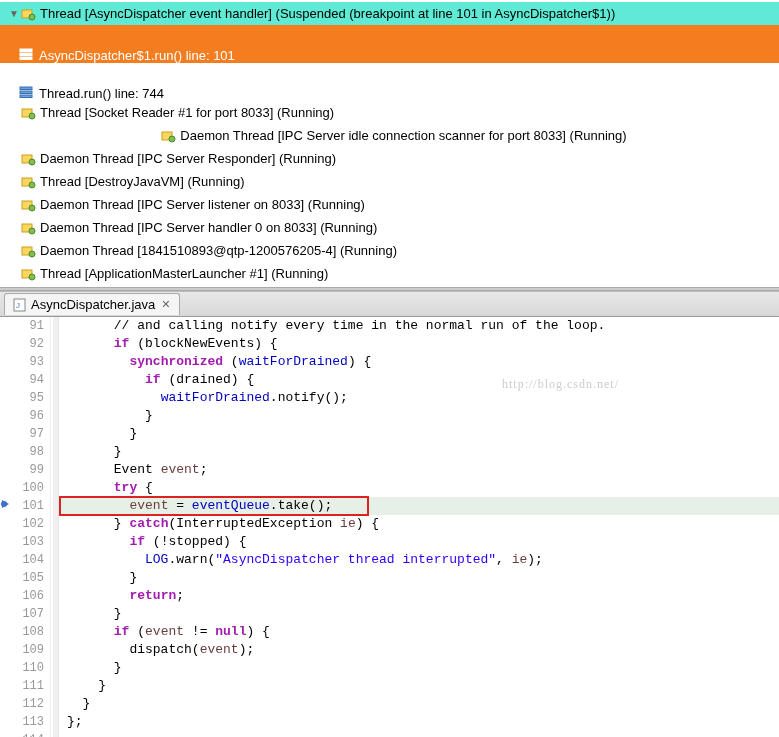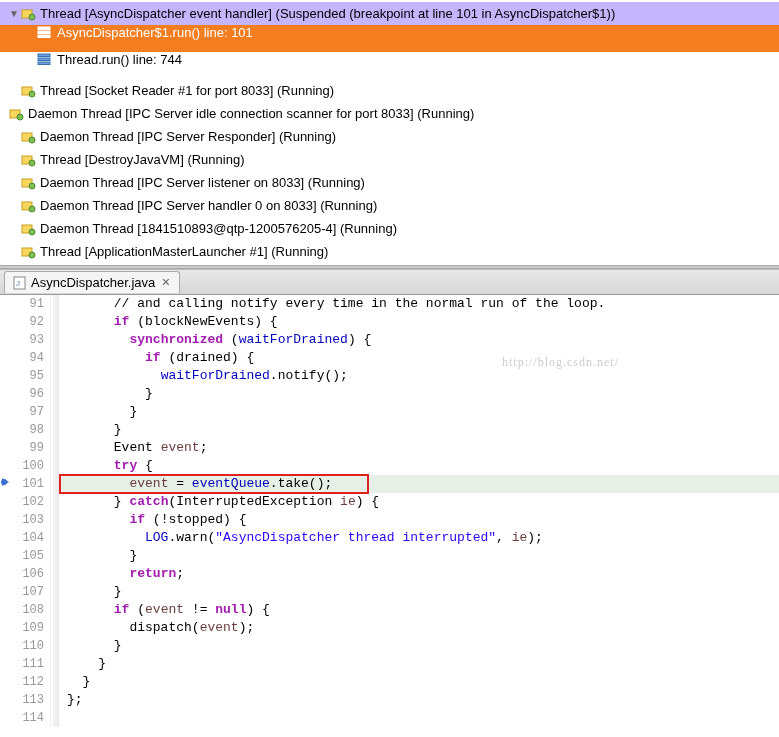--- a/index.html
+++ b/index.html
@@ -1,20 +1,20 @@
 <!DOCTYPE html>
 <html><head>
 <meta charset="utf-8">
 <style>
 * { margin: 0; padding: 0; box-sizing: border-box; }
 body { font-family: "Segoe UI", Arial, sans-serif; font-size: 13px; background: #fff; width: 779px; }
 .thread-panel { background: #fff; padding: 2px 0; }
 .thread-row { display: flex; align-items: center; height: 23px; padding-left: 8px; cursor: pointer; }
-.thread-row.expanded { background: #c4b5fd; }
-.stack-frame { padding-left: 37px; display: flex; align-items: flex-start; height: 27px; }
+.thread-row.expanded { background: #5eead4; }
+.stack-frame { padding-left: 19px; display: flex; align-items: flex-end; height: 38px; }
 .stack-frame.selected { background: #f47d1f; color: #fff; }
 .arrow { width: 12px; display: inline-block; text-align: center; font-size: 10px; color: #666; }
 .arrow.down::before { content: "▼"; }
 .thread-icon { width: 16px; height: 16px; margin-right: 4px; display: inline-flex; align-items: center; justify-content: center; }
 .thread-icon svg { width: 16px; height: 16px; }
 .frame-icon { width: 16px; height: 16px; margin-right: 4px; display: inline-flex; align-items: center; }
 .frame-icon svg { width: 16px; height: 14px; }
 .thread-label { white-space: nowrap; }
 .editor-tabs { background: linear-gradient(#e8e8e8, #d8d8d8); border-top: 1px solid #bbb; border-bottom: 1px solid #999; display: flex; align-items: center; height: 26px; padding-left: 4px; }
 .tab { display: flex; align-items: center; padding: 3px 8px; background: #f5f5f5; border: 1px solid #aaa; border-bottom: none; border-radius: 3px 3px 0 0; font-size: 13px; }
@@ -77,21 +77,21 @@
   <div id="other-threads">
       <div class="thread-row" style="padding-left: 20px;">
         <span class="thread-icon">
           <svg viewBox="0 0 16 16">
             <rect x="2" y="4" width="10" height="8" fill="#f9d75e" stroke="#c9a020"></rect>
             <circle cx="12" cy="11" r="3" fill="#7fbf4f" stroke="#4a8a2a"></circle>
           </svg>
         </span>
         <span class="thread-label">Thread [Socket Reader #1 for port 8033] (Running)</span>
       </div>
-      <div class="thread-row" style="">
+      <div class="thread-row" style=" justify-content: center;">
         <span class="thread-icon">
           <svg viewBox="0 0 16 16">
             <rect x="2" y="4" width="10" height="8" fill="#f9d75e" stroke="#c9a020"></rect>
             <circle cx="12" cy="11" r="3" fill="#7fbf4f" stroke="#4a8a2a"></circle>
           </svg>
         </span>
         <span class="thread-label">Daemon Thread [IPC Server idle connection scanner for port 8033] (Running)</span>
       </div>
       <div class="thread-row" style="padding-left: 20px;">
         <span class="thread-icon">

